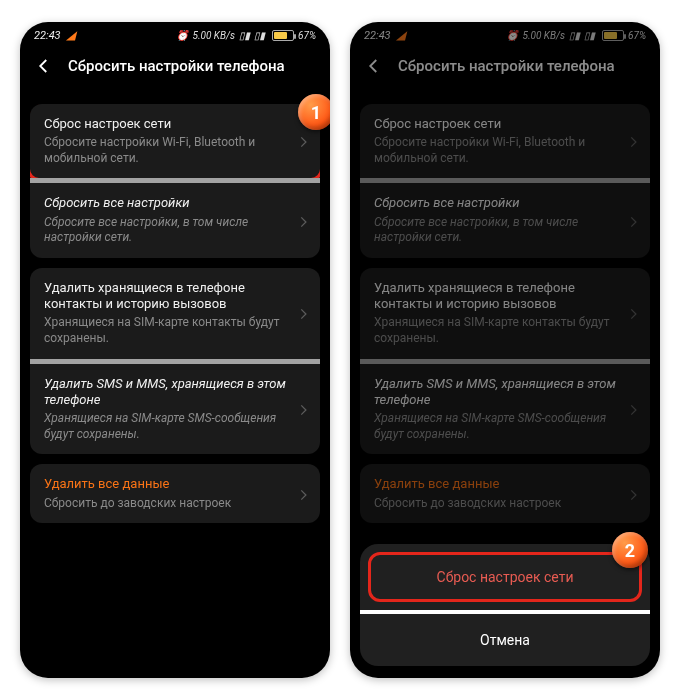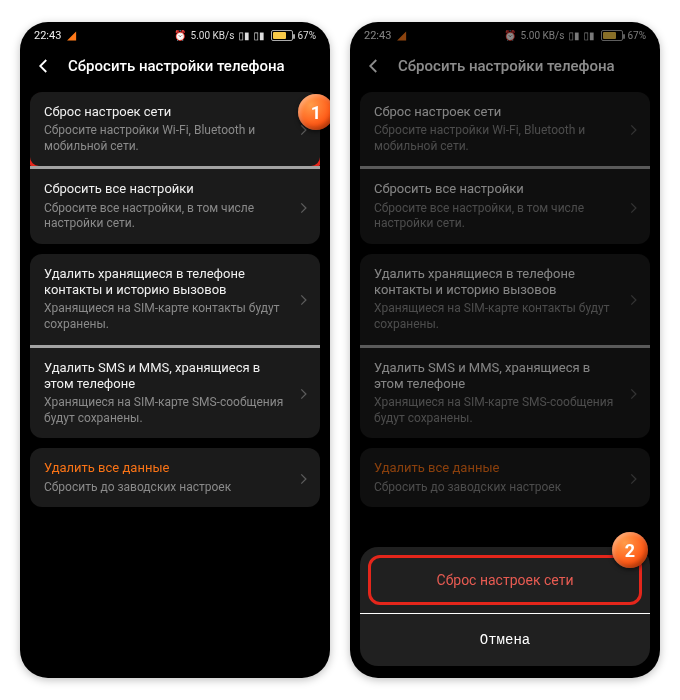--- a/index.html
+++ b/index.html
@@ -27,48 +27,49 @@
   }
   .dimmed { filter: brightness(0.55); }
   .statusbar {
     height: 26px;
     display: flex;
     align-items: center;
     padding: 0 14px;
     font-size: 11px;
     color: #eee;
     justify-content: space-between;
+    font-style: italic;
   }
   .sb-left { display:flex; align-items:center; gap:6px; }
   .sb-right { display:flex; align-items:center; gap:4px; font-size:10px; color:#ddd;}
   .mi { color:#ff7a1a; font-weight:600; }
   .titlebar {
     display:flex;
     align-items:center;
     gap:14px;
-    padding: 8px 14px 16px 14px;
+    padding: 8px 14px 28px 14px;
   }
   .back {
     width: 20px; height: 20px;
     display:flex; align-items:center; justify-content:center;
     color:#fff; cursor:pointer;
   }
   .pagetitle { font-size:15px; font-weight:500; }
   .content { padding: 0 10px; display:flex; flex-direction:column; gap:10px; }
   .card {
     background:#1b1b1b;
     border-radius:12px;
     overflow:hidden;
   }
   .row {
     padding: 12px 14px;
     position:relative;
     cursor:pointer;
   }
-  .row + .row { border-top:3px solid #a3a3a3; }
+  .row + .row { border-top:5px solid #a3a3a3;font-style:italic; }
   .row-title { font-size:13px; color:#f0f0f0; margin-bottom:3px; line-height:1.25; padding-right:18px;}
   .row-sub { font-size:12px; color:#8a8a8a; line-height:1.3; padding-right:18px;}
   .row.danger .row-title { color:#f97316; }
   .chev {
     position:absolute;
     right:10px; top:50%;
     transform:translateY(-50%);
     color:#5a5a5a;
     width:14px;height:14px;
   }
@@ -98,21 +99,21 @@
     border-radius:18px;
     overflow:hidden;
     z-index:20;
   }
   .sheet-item {
     padding:18px 14px;
     text-align:center;
     font-size:14px;
     cursor:pointer;
   }
-  .sheet-item + .sheet-item { border-top:1px solid #ffffff;font-family:Liberation Mono, monospace; }
+  .sheet-item + .sheet-item { border-top:4px solid #ffffff; }
   .sheet-item.primary { color:#e75b52; }
   .sheet-item.hl {
     border:3px solid #e4261b;
     border-radius:12px;
     margin:8px;
     padding:14px;
   }
   .batt {
     width:22px;height:11px;border:1px solid #aaa;border-radius:2px;position:relative;display:inline-block;margin-left:3px;
   }

